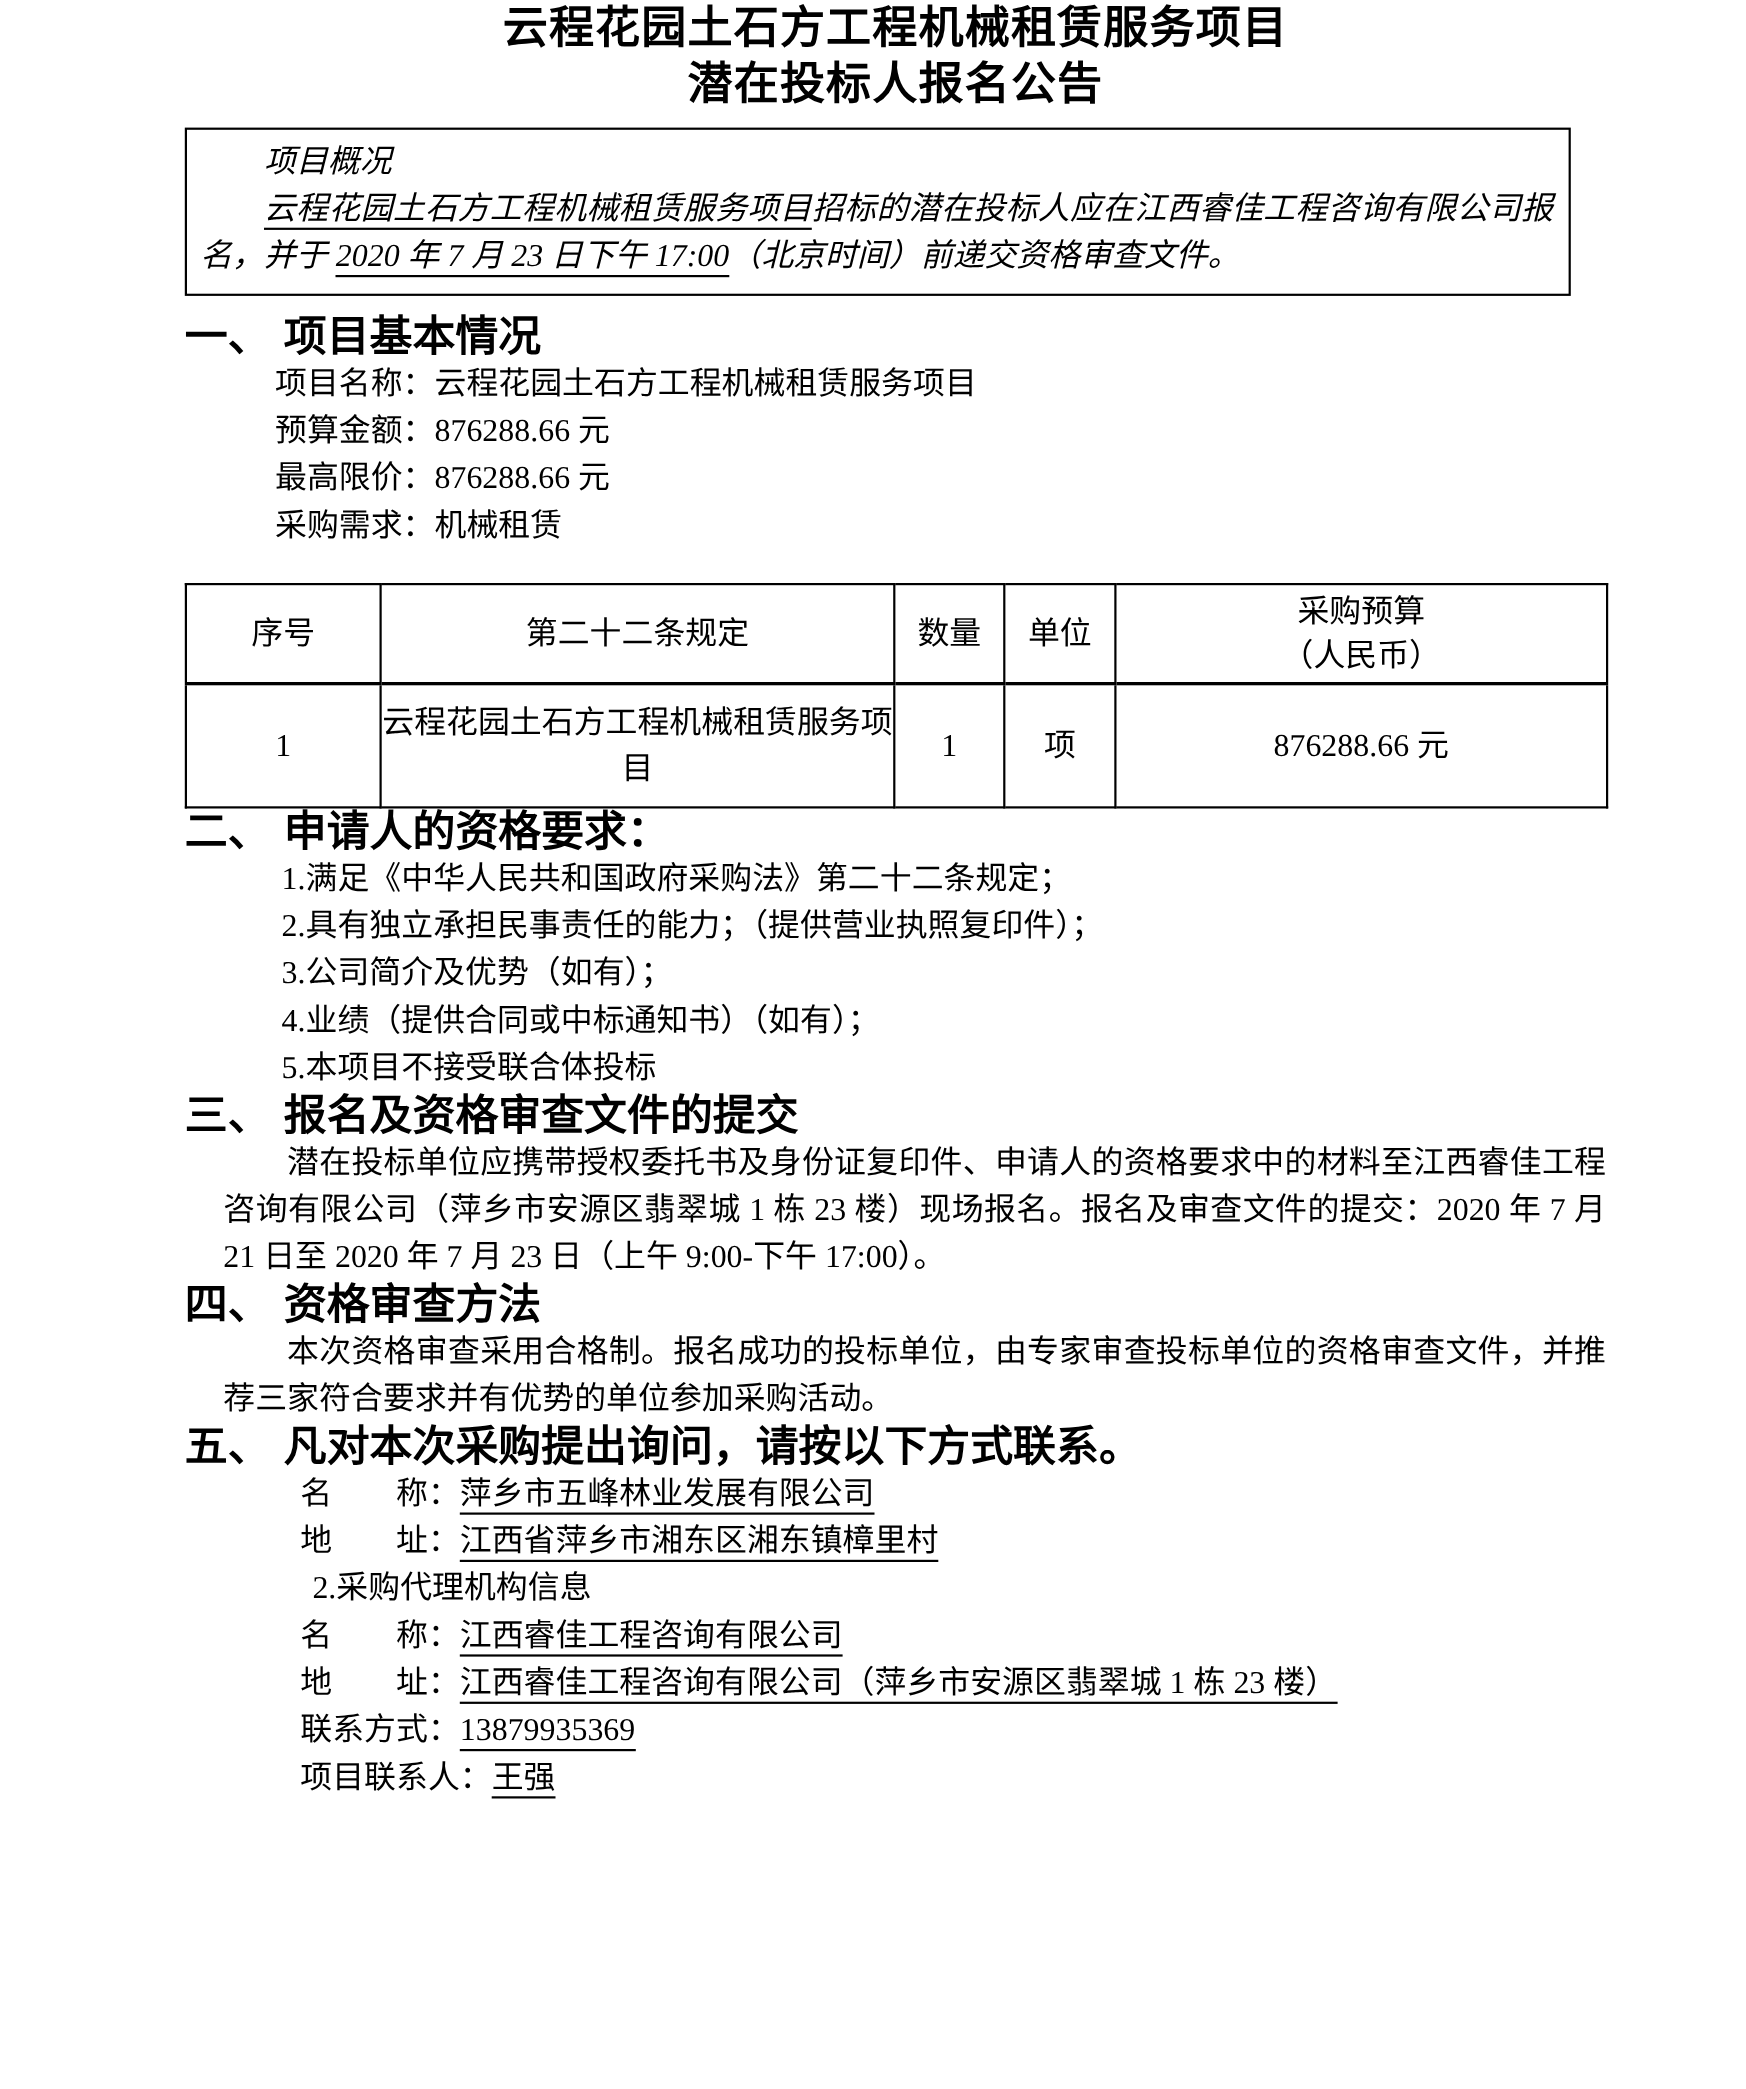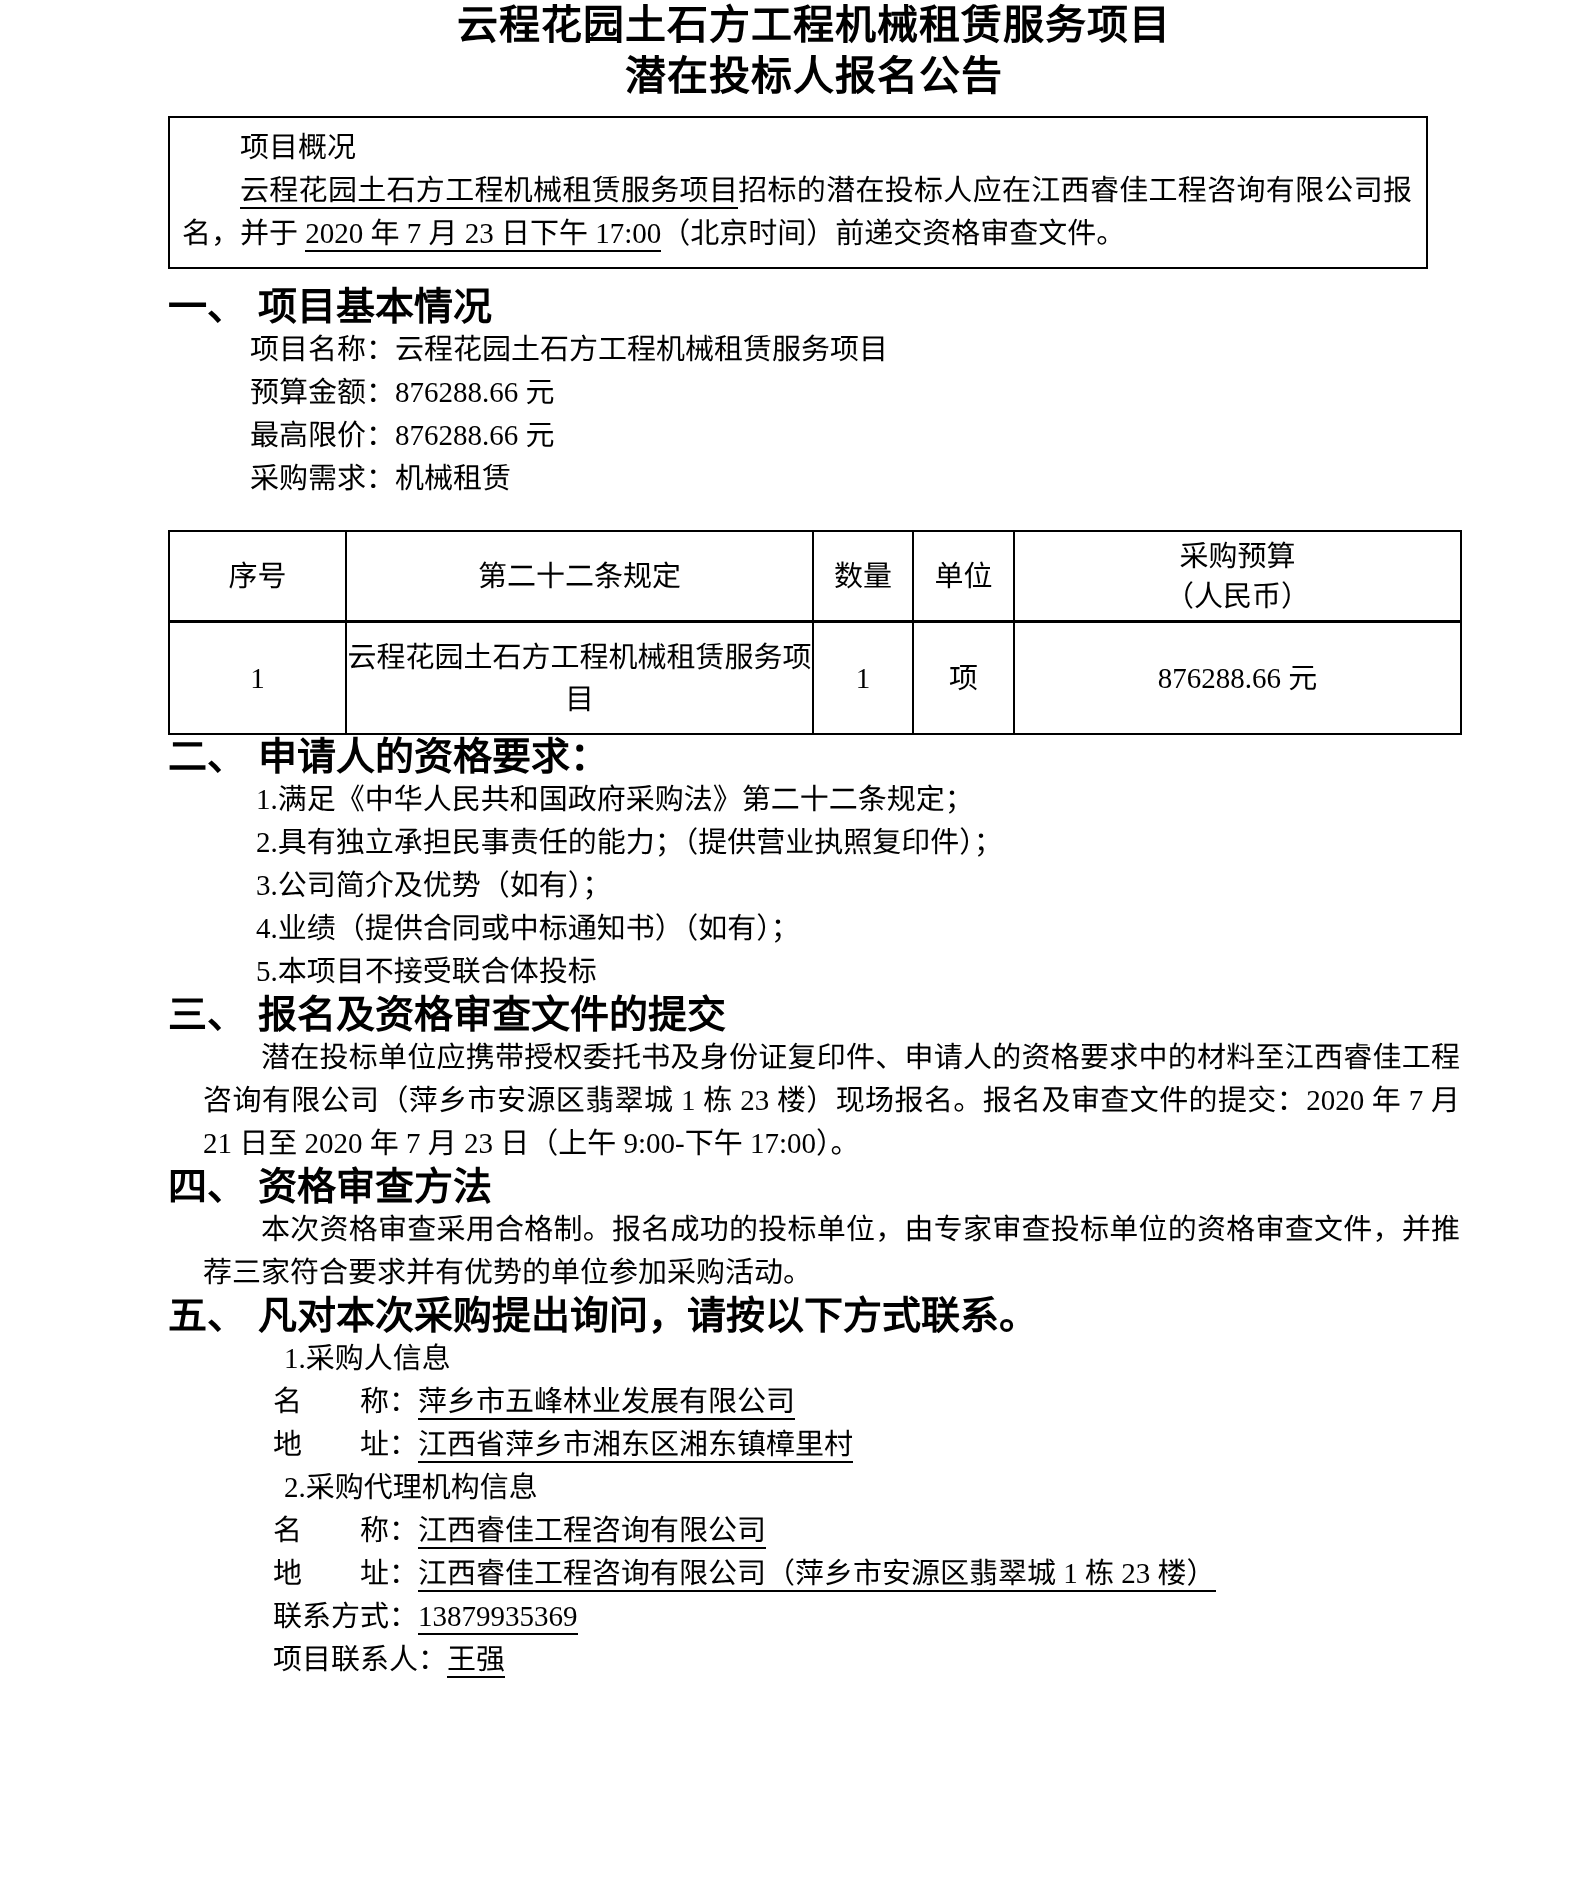--- a/index.html
+++ b/index.html
@@ -31,20 +31,21 @@
     letter-spacing: 1px;
   }
   
   .overview-box {
     box-sizing: border-box;
     width: 1260px;
     border: 2px solid #000000;
     margin-top: 14px;
     padding: 8px 14px 12px 12px;
     text-align: justify;
+    font-style: italic;
   }
   .ov-heading { text-indent: 2em; }
   .ov-para    { text-indent: 2em; }
   
   .uline {
     border-bottom: 2px solid #000000;
     padding-bottom: 1px;
   }
   .uline-pad {
     padding-left: 14px;
@@ -147,21 +148,20 @@
   <div class="req-item">5.本项目不接受联合体投标</div>
 
   <div class="sec-heading tight"><span class="num">三、</span><span>报名及资格审查文件的提交</span></div>
   <div class="para">潜在投标单位应携带授权委托书及身份证复印件、申请人的资格要求中的材料至江西睿佳工程咨询有限公司（萍乡市安源区翡翠城 1 栋 23 楼）现场报名。报名及审查文件的提交：2020 年 7 月 21 日至 2020 年 7 月 23 日（上午 9:00-下午 17:00）。</div>
 
   <div class="sec-heading tight"><span class="num">四、</span><span>资格审查方法</span></div>
   <div class="para">本次资格审查采用合格制。报名成功的投标单位，由专家审查投标单位的资格审查文件，并推荐三家符合要求并有优势的单位参加采购活动。</div>
 
   <div class="sec-heading tight"><span class="num">五、</span><span>凡对本次采购提出询问，请按以下方式联系。</span></div>
 
-  <div class="sub-heading">1.采购人信息</div>
   <div class="contact-line"><span>名　　称：</span><span class="uline">萍乡市五峰林业发展有限公司</span></div>
   <div class="contact-line"><span>地　　址：</span><span class="uline">江西省萍乡市湘东区湘东镇樟里村</span></div>
 
   <div class="sub-heading">2.采购代理机构信息</div>
   <div class="contact-line"><span>名　　称：</span><span class="uline">江西睿佳工程咨询有限公司</span></div>
   <div class="contact-line"><span>地　　址：</span><span class="uline">江西睿佳工程咨询有限公司（萍乡市安源区翡翠城 1 栋 23 楼）</span></div>
   <div class="contact-line"><span>联系方式：</span><span class="uline">13879935369</span></div>
 
   <div class="contact-line"><span>项目联系人：</span><span class="uline">王强</span></div>
 

